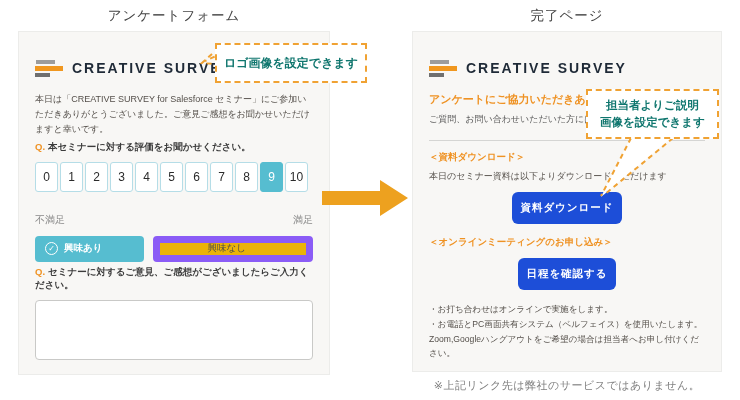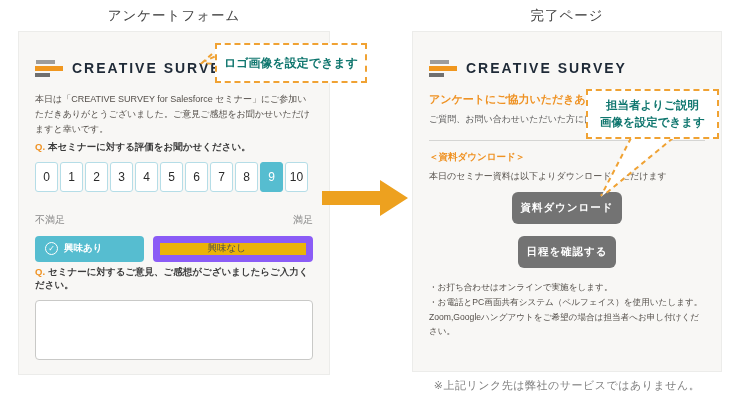--- a/index.html
+++ b/index.html
@@ -46,21 +46,21 @@
 
   .free-text { margin-top:8px; width:100%; height:60px; background:#fff;
     border:1px solid #c9c9c7; border-radius:4px; }
 
   
   .thanks { font-size:11px; font-weight:bold; color:#ef9223; white-space:nowrap; margin-top:2px; }
   .contact-note { font-size:9px; color:#5a5a5a; margin-top:6px; white-space:nowrap; }
   .divider { border:none; border-top:1px solid #d5d5d3; margin:14px 0 10px 0; }
   .sec-heading { font-size:9.5px; font-weight:bold; color:#ef9223; }
   .sec-text { font-size:9px; color:#55504b; line-height:1.6; margin-top:5px; }
-  .cta { display:block; margin:9px auto 12px auto; background:#737373; color:#fff;
+  .cta { display:block; margin:9px auto 12px auto; background:#1d4ed8; color:#fff;
     border:none; border-radius:6px; padding:9px 8px; font-size:10.5px; font-weight:bold;
     font-family:inherit; letter-spacing:1px; cursor:pointer; }
   .notes { margin-top:11px; }
   .notes div { font-size:8.6px; color:#55504b; line-height:1.7; }
 
   .footnote { position:absolute; left:412px; top:378px; width:310px; text-align:center;
     font-size:11px; color:#7f7f7f; letter-spacing:0.5px; }
 
   
   .bubble { position:absolute; background:#fff; border:2px dashed #f0a233;
@@ -140,20 +140,21 @@
   </div>
 
   <div class="thanks">アンケートにご協力いただきありが</div>
   <div class="contact-note">ご質問、お問い合わせいただいた方には担当者</div>
   <hr class="divider">
 
   <div class="sec-heading">＜資料ダウンロード＞</div>
   <div class="sec-text">本日のセミナー資料は以下よりダウンロードいただけます</div>
   <button class="cta">資料ダウンロード</button>
 
+  <div class="sec-heading">＜オンラインミーティングのお申し込み＞</div>
   <button class="cta">日程を確認する</button>
 
   <div class="notes">
     <div>・お打ち合わせはオンラインで実施をします。</div>
     <div>・お電話とPC画面共有システム（ベルフェイス）を使用いたします。Zoom,Googleハングアウトをご希望の場合は担当者へお申し付けください。</div>
 
   </div>
 </div>
 
 <div class="footnote">※上記リンク先は弊社のサービスではありません。</div>

